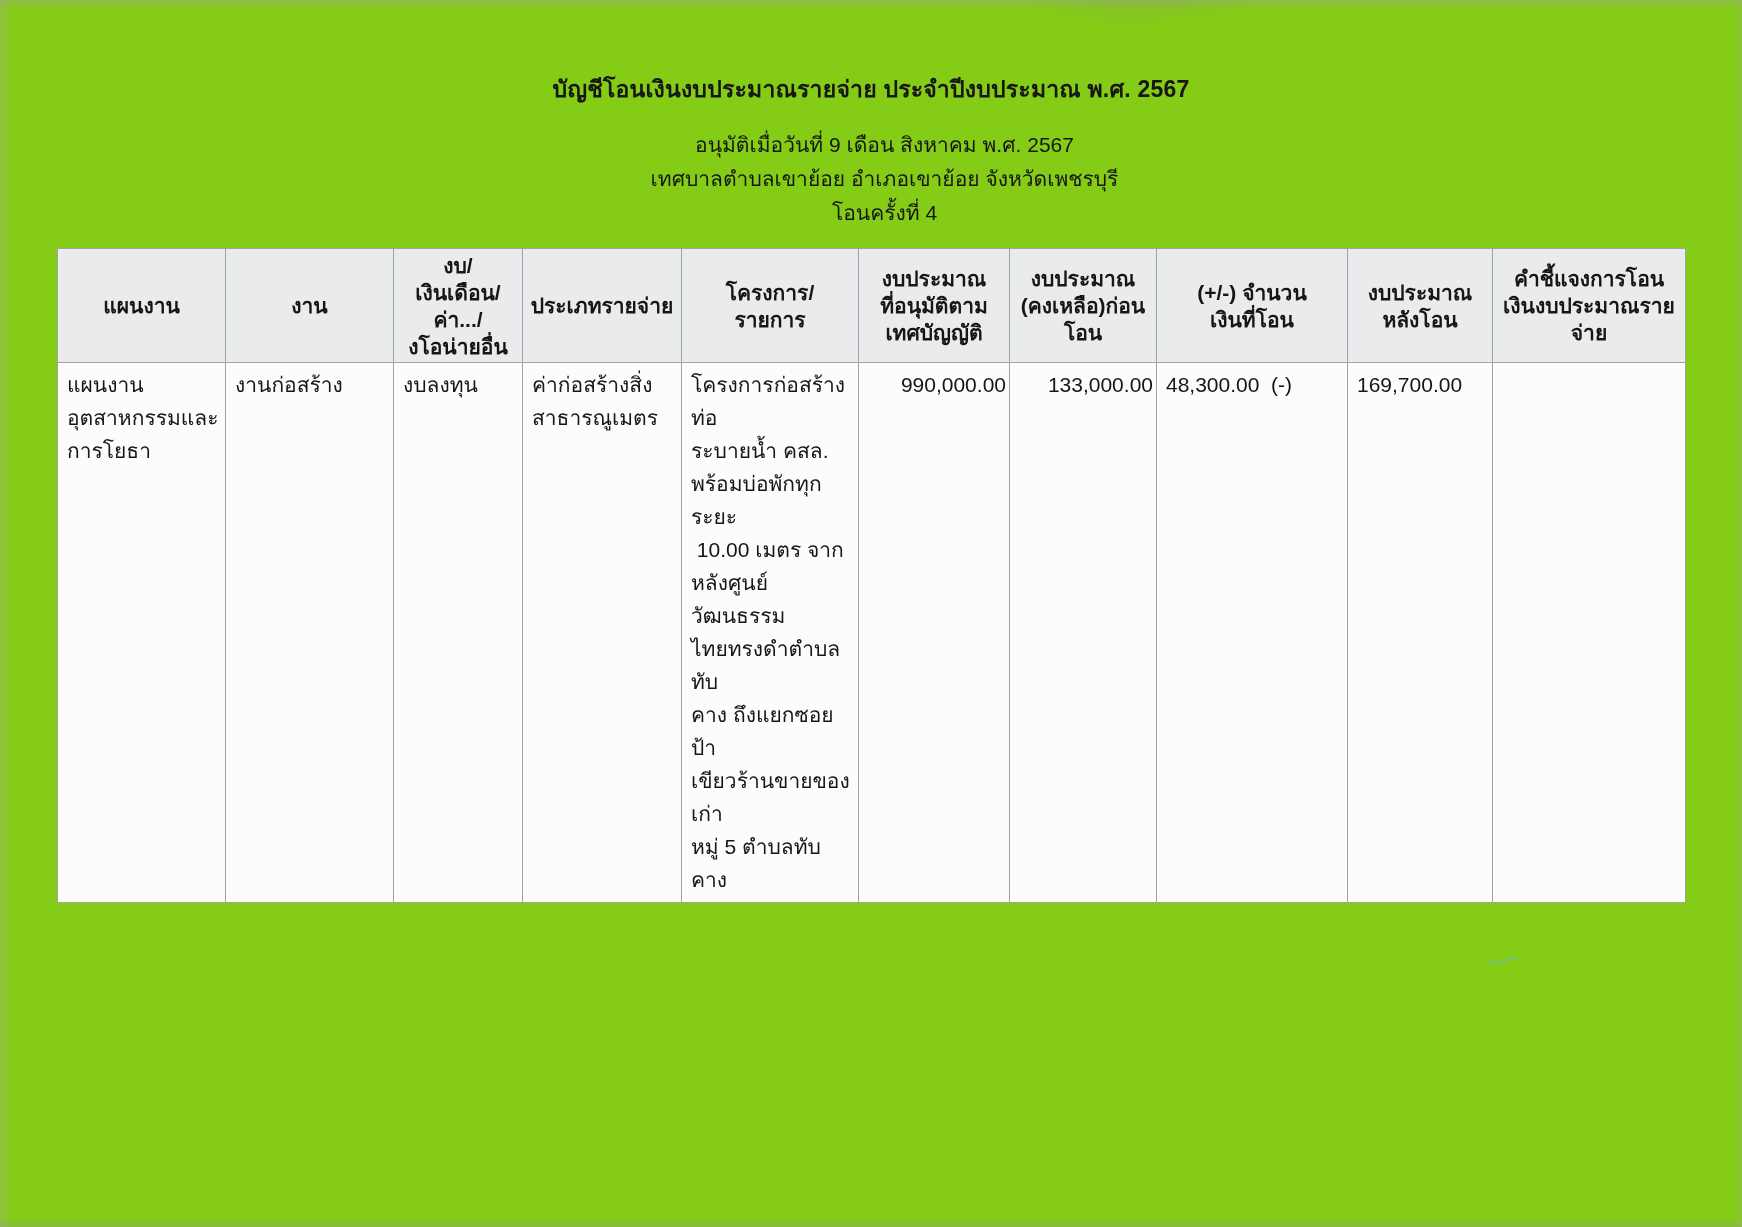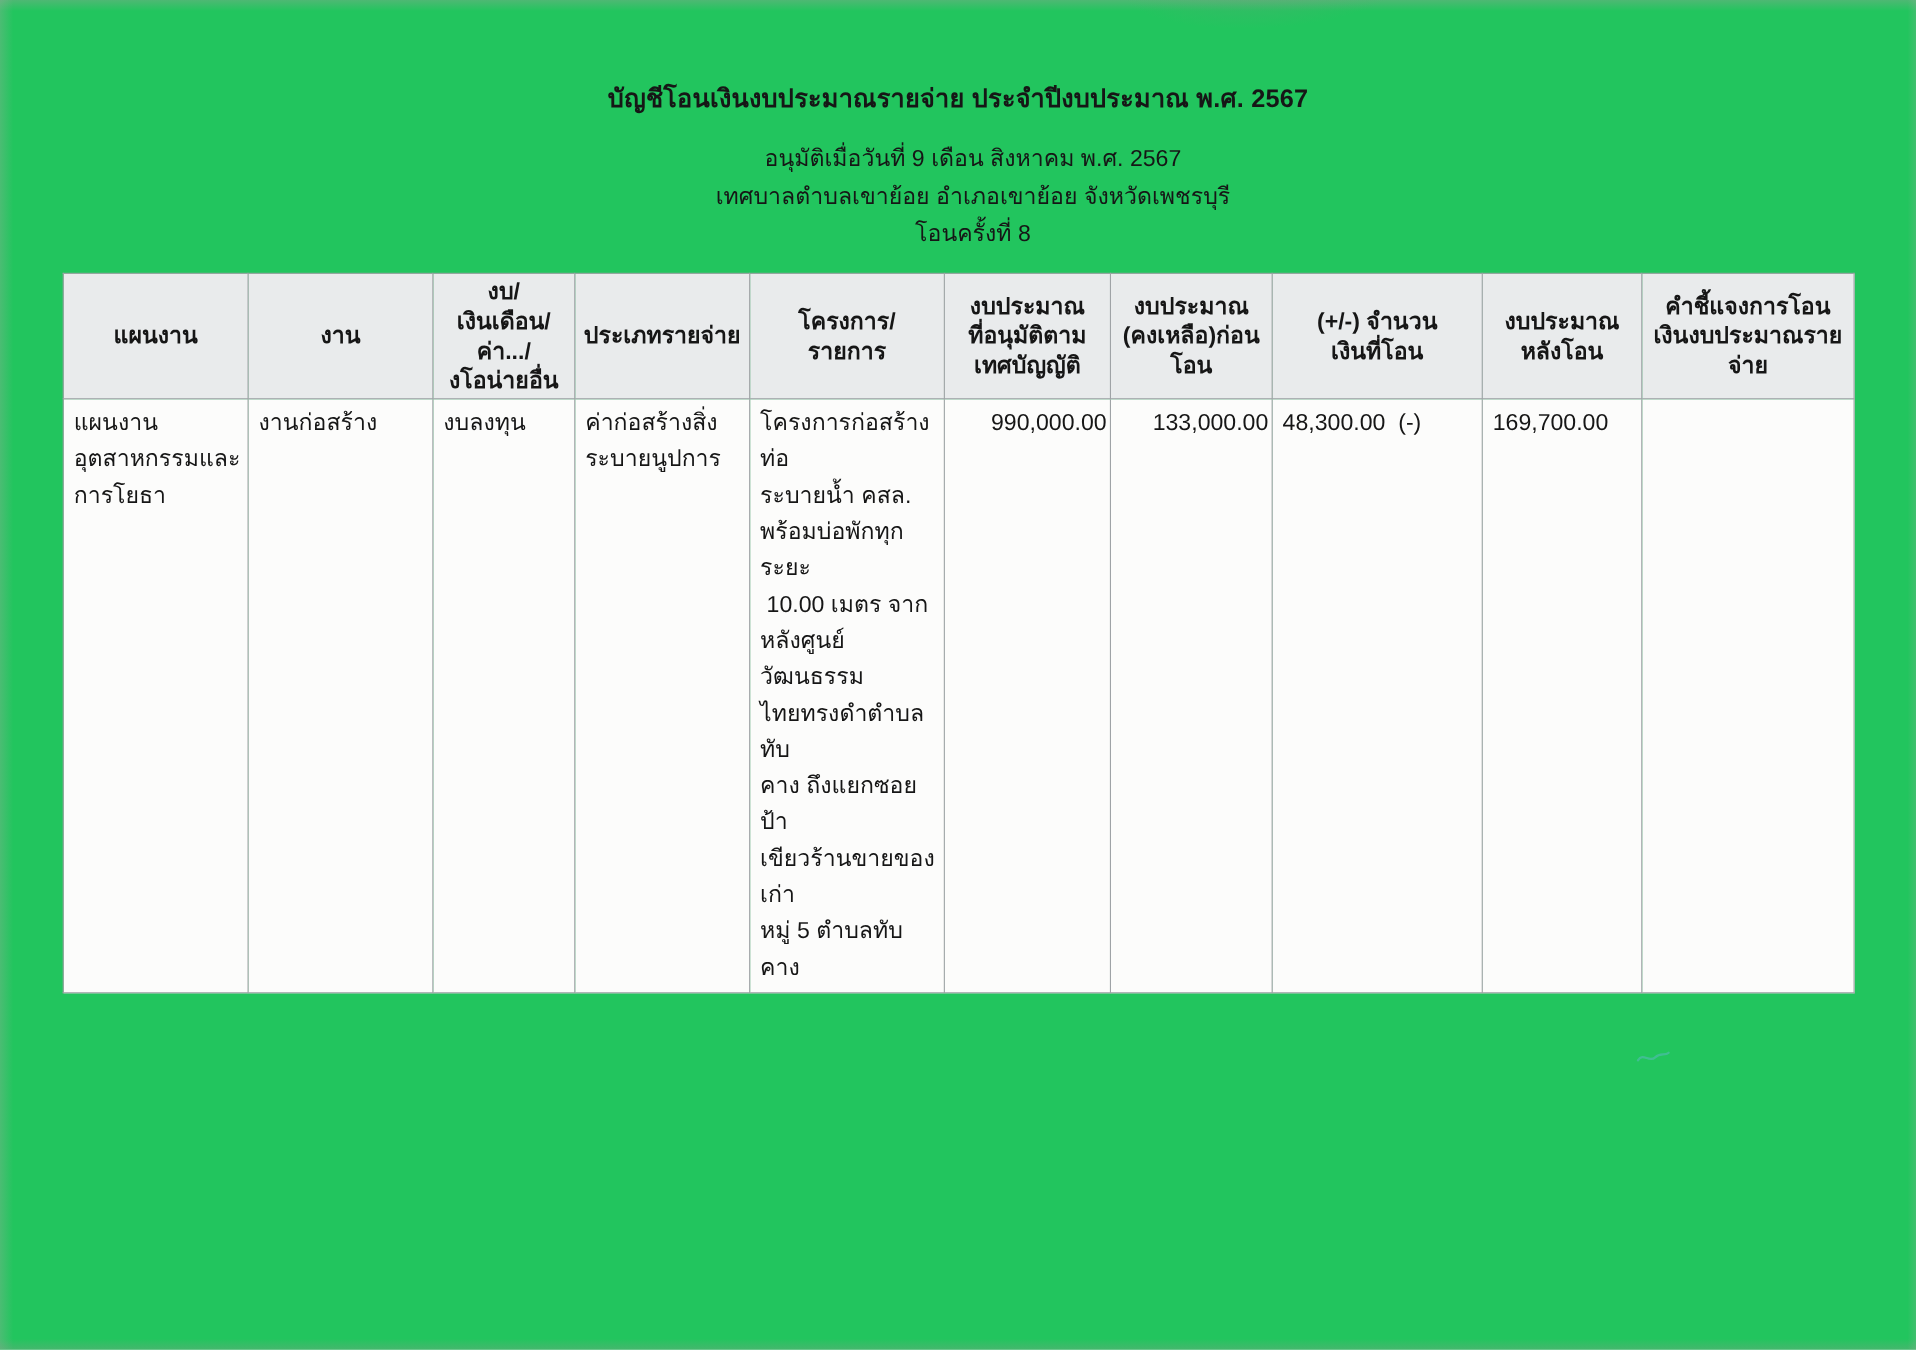--- a/index.html
+++ b/index.html
@@ -5,21 +5,21 @@
   * { margin: 0; padding: 0; box-sizing: border-box; }
   html, body { width: 1742px; height: 1227px; }
   body {
     font-family: "Liberation Sans", "DejaVu Sans", sans-serif;
     background: #e9e9e6;
   }
   .page {
     position: relative;
     width: 1742px;
     height: 1227px;
-    background: #22c55e;
+    background: #84cc16;
     overflow: hidden;
     color: #161616;
   }
   
   .scan-edge-top {
     position: absolute; left: 0; top: 0; width: 100%; height: 10px;
     background: linear-gradient(to bottom, rgba(160,160,155,0.35), rgba(160,160,155,0));
     pointer-events: none;
   }
   .scan-edge-left {
@@ -119,21 +119,21 @@
   <div class="scan-edge-top"></div>
   <div class="scan-edge-left"></div>
   <div class="scan-edge-bottom"></div>
   <div class="scan-edge-right"></div>
   <div class="scan-crease"></div>
 
   <div class="doc-head">
     <div class="doc-title">บัญชีโอนเงินงบประมาณรายจ่าย ประจำปีงบประมาณ พ.ศ. 2567</div>
     <div class="doc-sub">อนุมัติเมื่อวันที่ 9  เดือน สิงหาคม พ.ศ. 2567</div>
     <div class="doc-sub">เทศบาลตำบลเขาย้อย  อำเภอเขาย้อย  จังหวัดเพชรบุรี</div>
-    <div class="doc-sub">โอนครั้งที่ 8</div>
+    <div class="doc-sub">โอนครั้งที่ 4</div>
   </div>
 
   <table class="budget">
     <colgroup>
       <col style="width:168px">
       <col style="width:168px">
       <col style="width:129px">
       <col style="width:159px">
       <col style="width:177px">
       <col style="width:151px">
@@ -168,21 +168,21 @@
       </tr>
     </thead>
     <tbody>
       <tr>
         <td>แผนงาน
 อุตสาหกรรมและ
 การโยธา</td>
         <td>งานก่อสร้าง</td>
         <td>งบลงทุน</td>
         <td>ค่าก่อสร้างสิ่ง
-ระบายนูปการ</td>
+สาธารณูเมตร</td>
         <td>โครงการก่อสร้างท่อ
 ระบายน้ำ คสล.
 พร้อมบ่อพักทุกระยะ
  10.00 เมตร จาก
 หลังศูนย์วัฒนธรรม
 ไทยทรงดำตำบลทับ
 คาง ถึงแยกซอยป้า
 เขียวร้านขายของเก่า
 หมู่ 5 ตำบลทับคาง</td>
         <td class="num">990,000.00</td>

